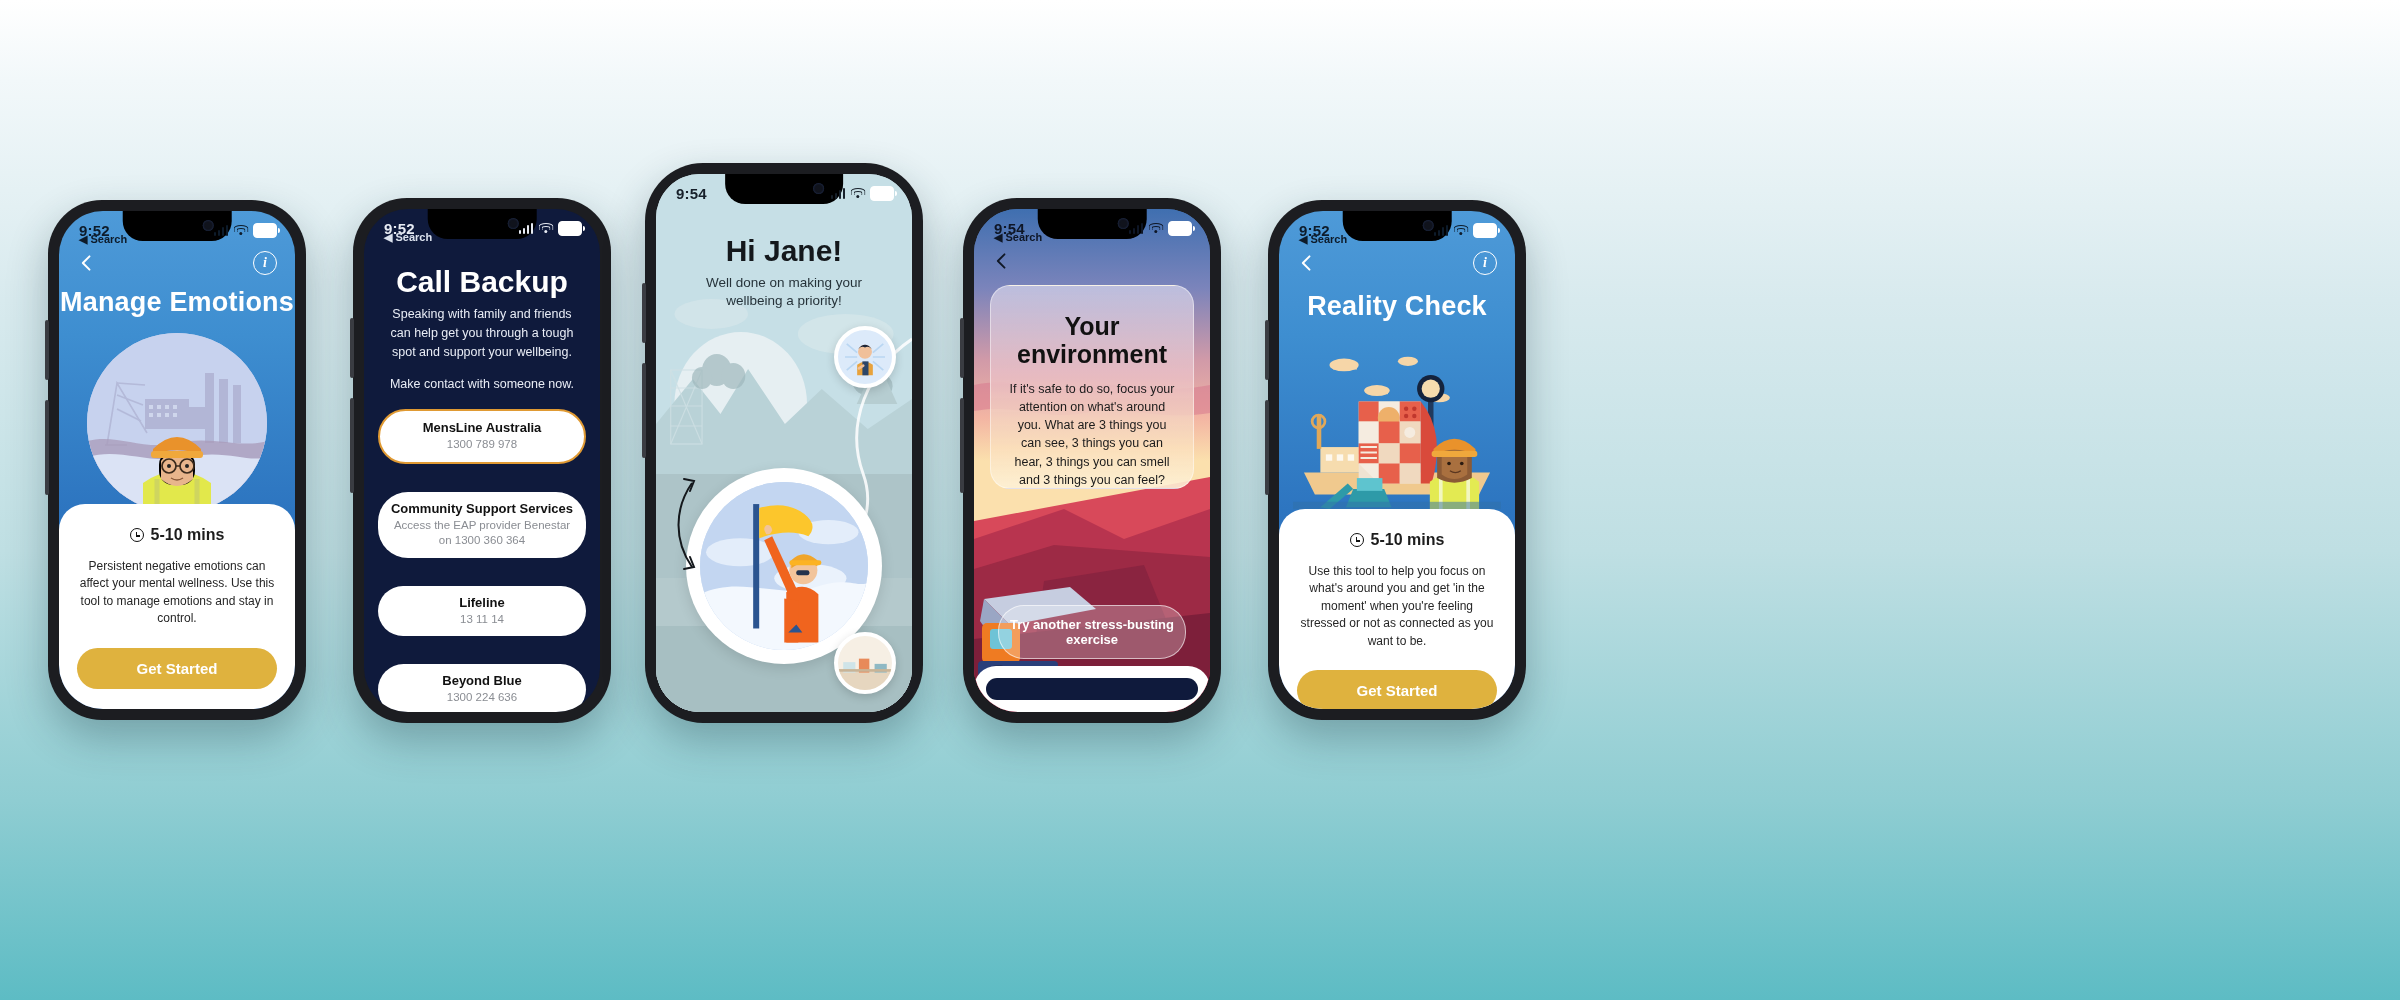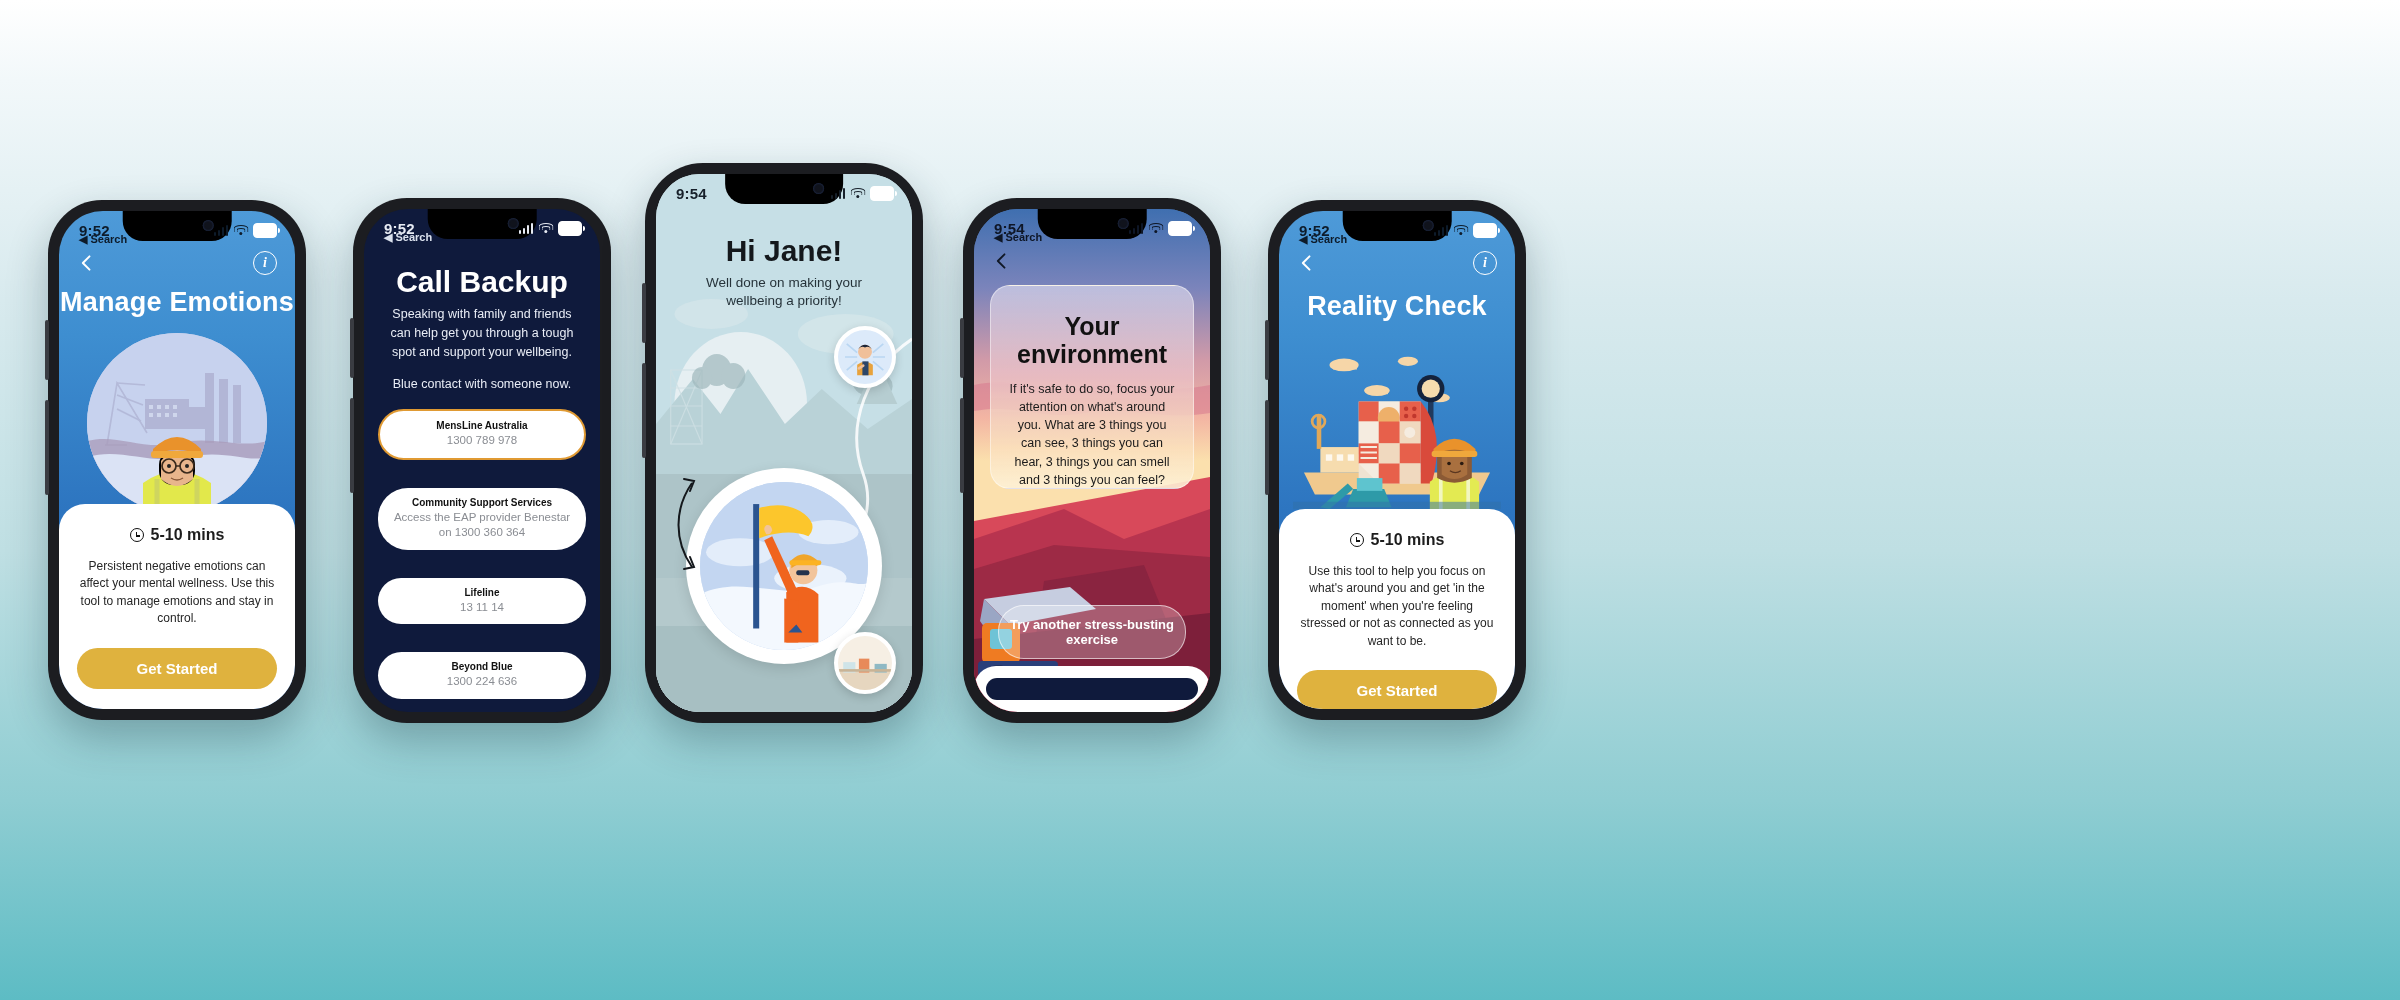--- a/index.html
+++ b/index.html
@@ -127,21 +127,21 @@
   
   .navy-screen { background: #0f1a3c; }
   .cb-title { color:#fff; font-size: 30px; font-weight: 700; text-align:center; }
   .cb-sub { color:#e9edf6; font-size: 12.5px; line-height:1.5; text-align:center; margin-top: 6px; padding: 0 8px;}
   .cb-sub2 { color:#e9edf6; font-size: 12.5px; text-align:center; margin-top: 16px; }
   .cb-btn {
     background:#fff; border-radius: 30px; margin-top: 28px;
     padding: 9px 12px; text-align:center;
   }
   .cb-btn.hl { border: 2px solid #e09a33; }
-  .cb-btn .t { font-size: 10px; font-weight:700; color:#111; }
+  .cb-btn .t { font-size: 13px; font-weight:700; color:#111; }
   .cb-btn .n { font-size: 11.5px; color:#8a8d93; margin-top: 2px; line-height:1.35; }
 
   
   .home-screen { background: linear-gradient(180deg,#c6dfe6 0%,#c2dce4 35%,#b9d5dd 60%,#a9c2c5 100%); }
   .hj-greet { text-align:center; color:#14181c; font-size:30px; font-weight:700; }
   .hj-sub { text-align:center; color:#26333a; font-size:13.5px; line-height:1.35; margin-top:6px; padding: 0 22px;}
   .map-area { position:absolute; left:0; right:0; overflow:hidden; }
   .goal-ring {
     position:absolute; border-radius:50%; background:#fff;
     box-shadow: 0 4px 14px rgba(0,0,0,.12);
@@ -297,21 +297,21 @@
             <span></span>
           </div>
         <div class="batt filled">99</div>
       </div>
     </div>
     <div class="searchback" style="color:#dbe2ee">◀ Search</div>
 
     <div style="position:absolute;left:0;right:0;top:56px;padding:0 14px;">
       <div class="cb-title">Call Backup</div>
       <div class="cb-sub">Speaking with family and friends can help get you through a tough spot and support your wellbeing.</div>
-      <div class="cb-sub2">Blue contact with someone now.</div>
+      <div class="cb-sub2">Make contact with someone now.</div>
 
       <div class="cb-btn hl" style="margin-top:18px">
         <div class="t">MensLine Australia</div>
         <div class="n">1300 789 978</div>
       </div>
       <div class="cb-btn">
         <div class="t">Community Support Services</div>
         <div class="n">Access the EAP provider Benestar on 1300 360 364</div>
       </div>
       <div class="cb-btn">

